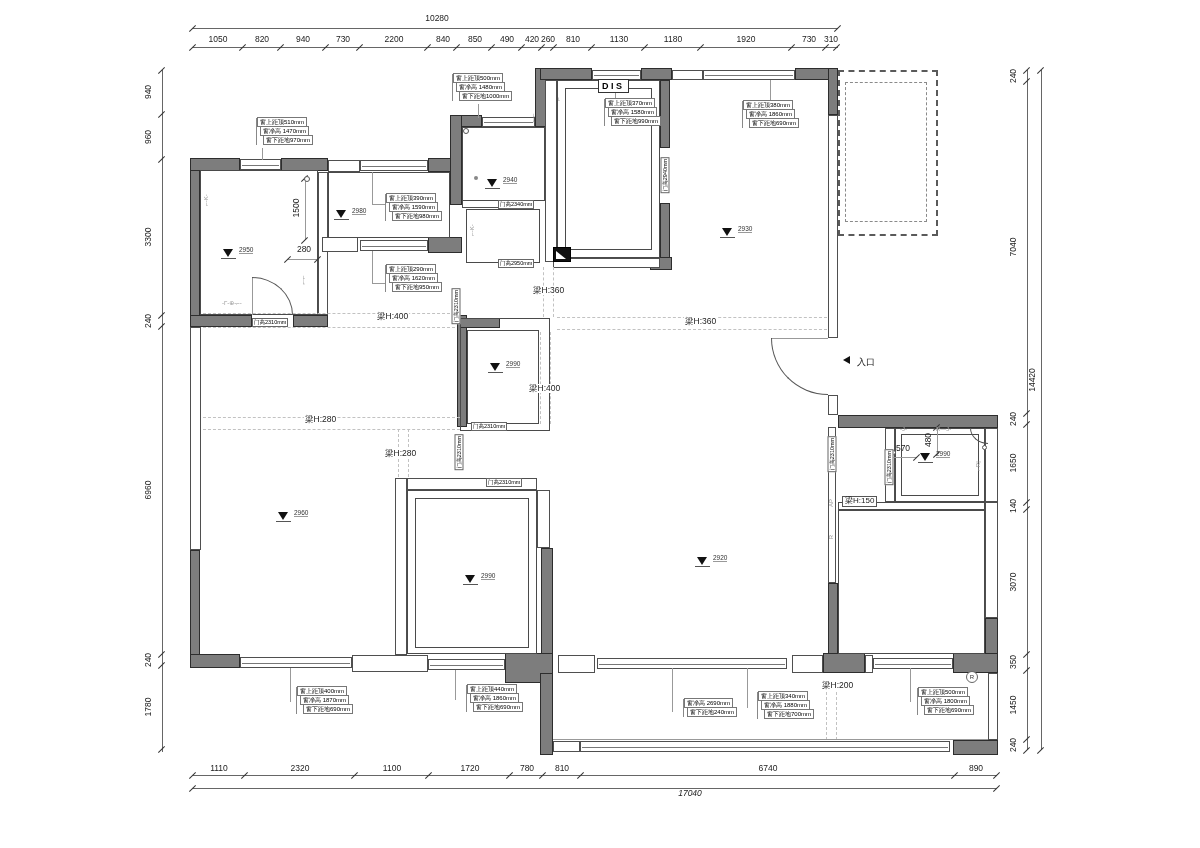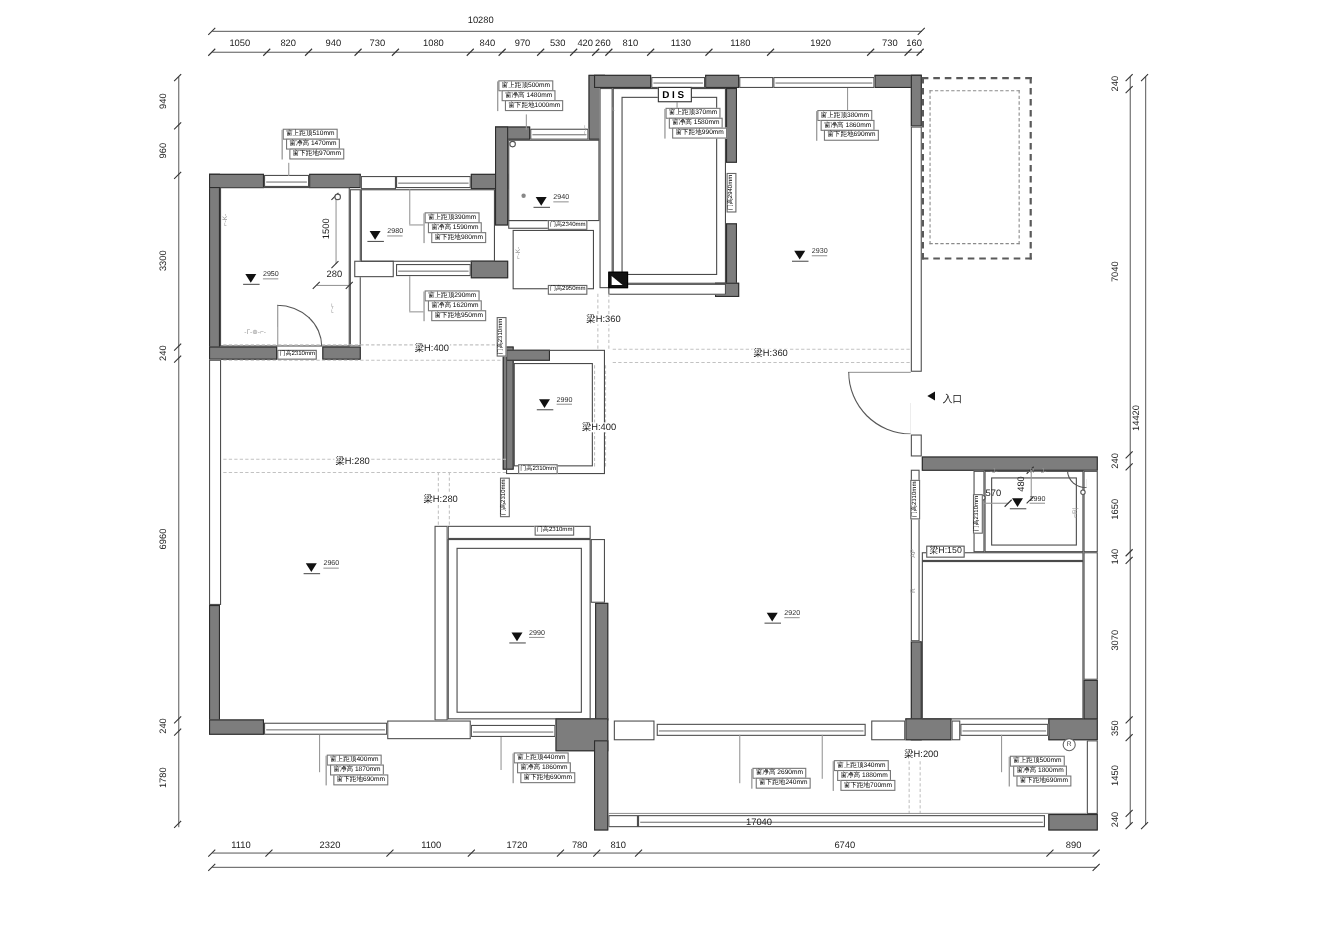--- a/index.html
+++ b/index.html
@@ -234,42 +234,42 @@
     <div class="circ" style="left: 463px; top: 128px; width: 6px; height: 6px;"></div>
     <div class="circf" style="left: 474px; top: 176px; width: 4px; height: 4px;"></div>
     <div class="circ" style="left: 890.5px; top: 449.5px; width: 5px; height: 5px;"></div>
     <div class="circ" style="left: 981.5px; top: 444.5px; width: 5px; height: 5px;"></div>
     <div class="flue" style="left: 553px; top: 247px; width: 18px; height: 15px;"></div>
     <div class="arrw" style="left: 843px; top: 356px;"></div>
     <div class="lab dim" style="left: 218px; top: 35px;">1050</div>
     <div class="lab dim" style="left: 262px; top: 35px;">820</div>
     <div class="lab dim" style="left: 303px; top: 35px;">940</div>
     <div class="lab dim" style="left: 343px; top: 35px;">730</div>
-    <div class="lab dim" style="left: 394px; top: 35px;">1080</div>
+    <div class="lab dim" style="left: 394px; top: 35px;">2200</div>
     <div class="lab dim" style="left: 443px; top: 35px;">840</div>
-    <div class="lab dim" style="left: 475px; top: 35px;">970</div>
-    <div class="lab dim" style="left: 507px; top: 35px;">530</div>
+    <div class="lab dim" style="left: 475px; top: 35px;">850</div>
+    <div class="lab dim" style="left: 507px; top: 35px;">490</div>
     <div class="lab dim" style="left: 532px; top: 35px;">420</div>
     <div class="lab dim" style="left: 548px; top: 35px;">260</div>
     <div class="lab dim" style="left: 573px; top: 35px;">810</div>
     <div class="lab dim" style="left: 619px; top: 35px;">1130</div>
     <div class="lab dim" style="left: 673px; top: 35px;">1180</div>
     <div class="lab dim" style="left: 746px; top: 35px;">1920</div>
     <div class="lab dim" style="left: 809px; top: 35px;">730</div>
-    <div class="lab dim" style="left: 831px; top: 35px;">160</div>
+    <div class="lab dim" style="left: 831px; top: 35px;">310</div>
     <div class="lab dimt" style="left: 437px; top: 14px;">10280</div>
     <div class="lab dim" style="left: 219px; top: 764px;">1110</div>
     <div class="lab dim" style="left: 300px; top: 764px;">2320</div>
     <div class="lab dim" style="left: 392px; top: 764px;">1100</div>
     <div class="lab dim" style="left: 470px; top: 764px;">1720</div>
     <div class="lab dim" style="left: 527px; top: 764px;">780</div>
     <div class="lab dim" style="left: 562px; top: 764px;">810</div>
     <div class="lab dim" style="left: 768px; top: 764px;">6740</div>
     <div class="lab dim" style="left: 976px; top: 764px;">890</div>
-    <div class="lab dimt" style="left: 690px; top: 743px;">17040</div>
+    <div class="lab dimt" style="left: 690px; top: 789px; font-style: italic;">17040</div>
     <div class="lab dimv" style="left: 149px; top: 92px;">940</div>
     <div class="lab dimv" style="left: 149px; top: 137px;">960</div>
     <div class="lab dimv" style="left: 149px; top: 237px;">3300</div>
     <div class="lab dimv" style="left: 149px; top: 321px;">240</div>
     <div class="lab dimv" style="left: 149px; top: 490px;">6960</div>
     <div class="lab dimv" style="left: 149px; top: 660px;">240</div>
     <div class="lab dimv" style="left: 149px; top: 707px;">1780</div>
     <div class="lab dimv" style="left: 1014px; top: 76px;">240</div>
     <div class="lab dimv" style="left: 1014px; top: 247px;">7040</div>
     <div class="lab dimv" style="left: 1014px; top: 419px;">240</div>

